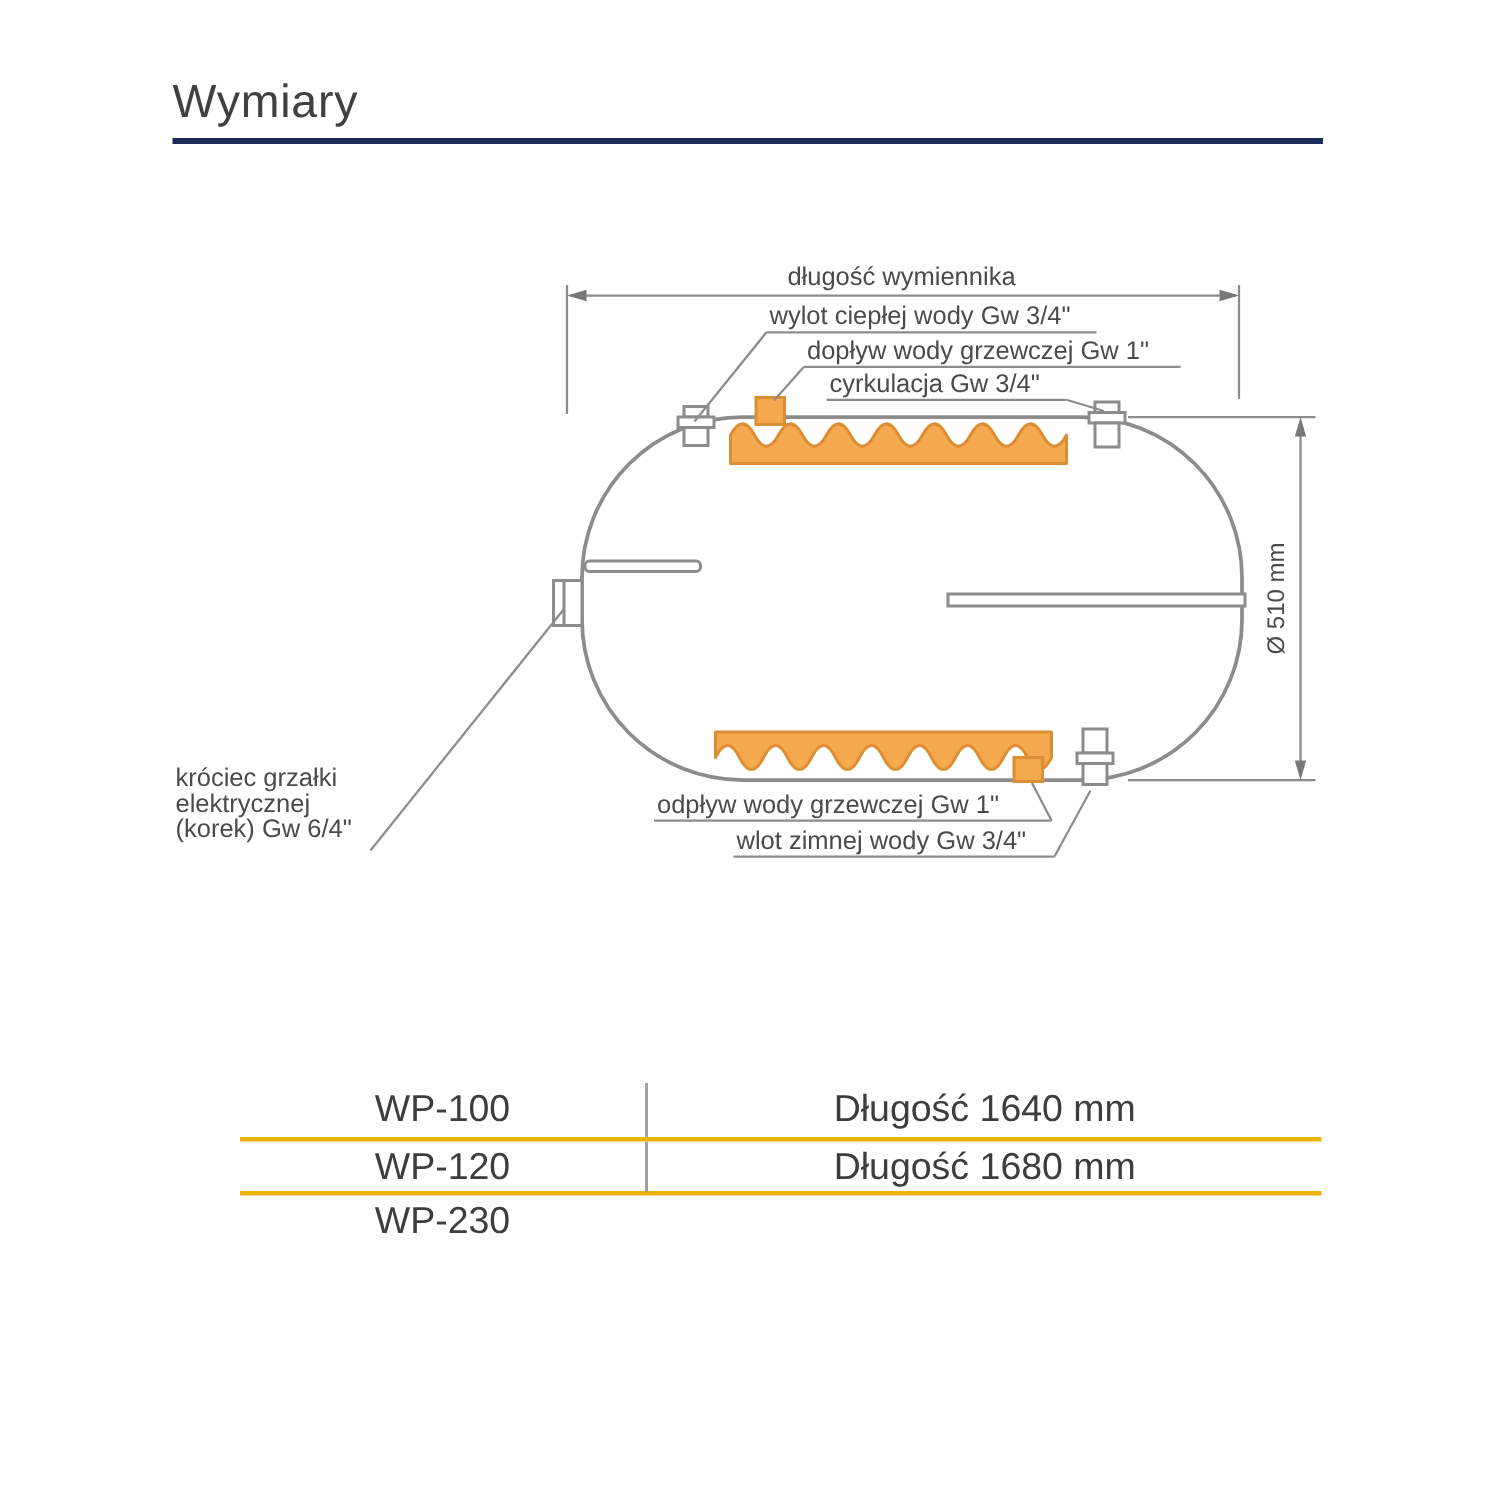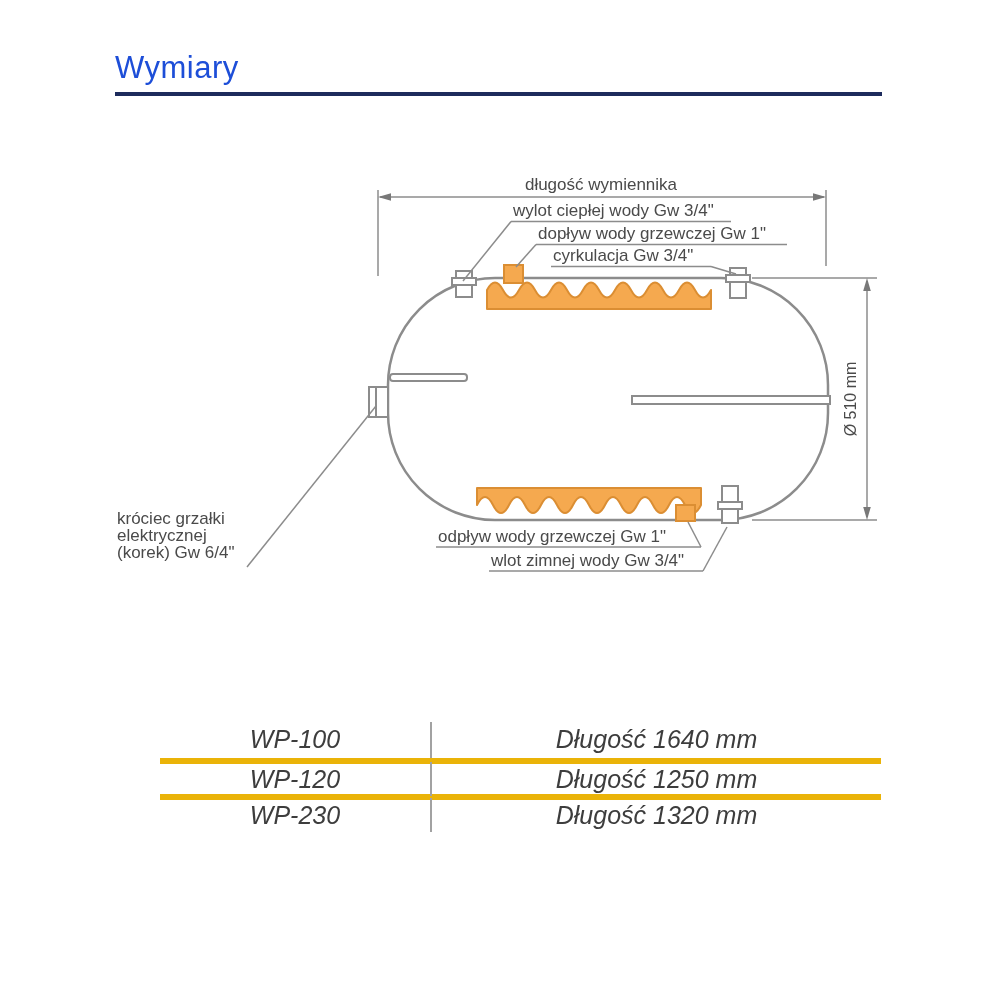--- a/index.html
+++ b/index.html
@@ -11,48 +11,47 @@
     background: #ffffff;
     font-family: "Liberation Sans", sans-serif;
     overflow: hidden;
   }
   .title {
     position: absolute;
     left: 115px;
     top: 50px;
     font-size: 31px;
     font-weight: 500;
-    color: #1d4ed8;
+    color: #404040;
     letter-spacing: 0.5px;
   }
   .title-rule {
     position: absolute;
     left: 115px;
     top: 92px;
     width: 767px;
     height: 4px;
     background: #1d2b5c;
   }
   .diagram-svg {
     position: absolute;
     left: 0; top: 0;
     width: 1000px; height: 1000px;
   }
   .spec-table {
     position: absolute;
     left: 160px;
     top: 722px;
     width: 721px;
-    font-style: italic;
   }
   .spec-row {
     display: flex;
     height: 36px;
   }
-  .spec-row + .spec-row { border-top: 6px solid #eab308; align-items: center; }
+  .spec-row + .spec-row { border-top: 3px solid #eab308; align-items: center; }
   .cell {
     font-size: 25px;
     color: #3d3d3d;
     line-height: 34px;
     text-align: center;
   }
   .cell-model { width: 270px; }
   .cell-length { flex: 1; border-left: 2px solid #a2a2a2; }
 </style>
 </head>
@@ -155,21 +154,20 @@
     <line x1="703" y1="571" x2="727" y2="527" stroke="#8c8c8c" stroke-width="1.5"></line>
   </svg>
 
   <div class="spec-table">
     <div class="spec-row">
       <div class="cell cell-model">WP-100</div>
       <div class="cell cell-length">Długość 1640 mm</div>
     </div>
     <div class="spec-row">
       <div class="cell cell-model">WP-120</div>
-      <div class="cell cell-length">Długość 1250 mm</div>
+      <div class="cell cell-length">Długość 1680 mm</div>
     </div>
     <div class="spec-row">
       <div class="cell cell-model">WP-230</div>
-      <div class="cell cell-length">Długość 1320 mm</div>
     </div>
   </div>
 
 </div>
 
 </body></html>

